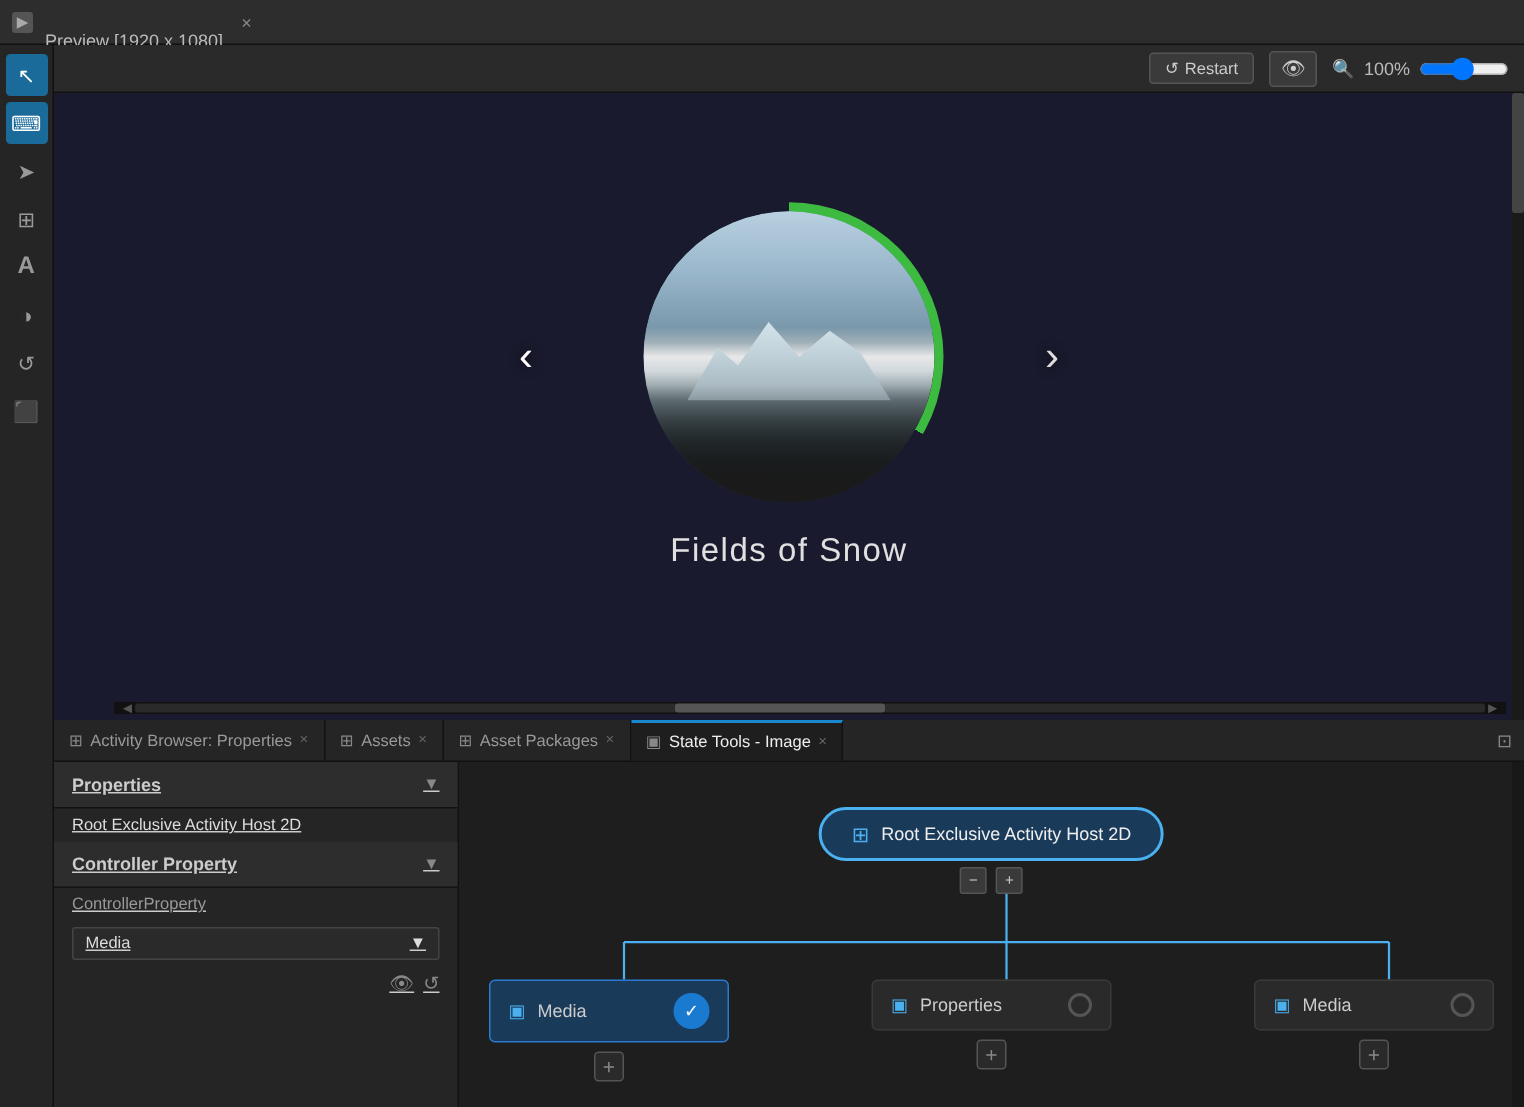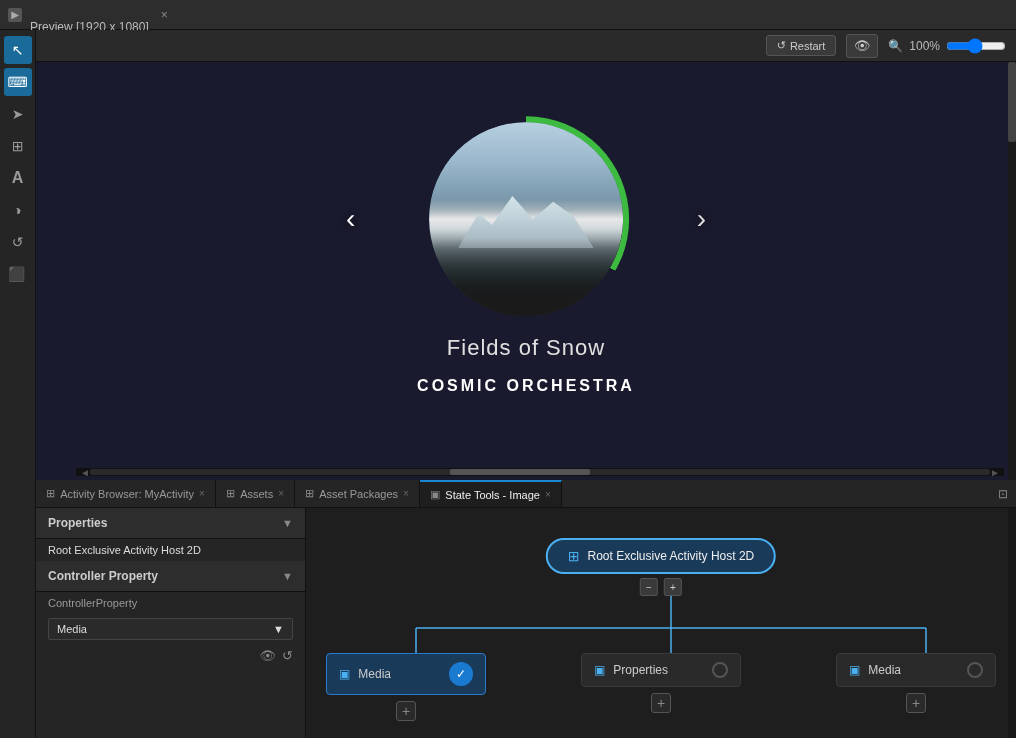--- a/index.html
+++ b/index.html
@@ -244,20 +244,21 @@
       cursor: pointer;
       color: #888;
     }
 
     
     .bottom-panel {
       display: flex;
       height: 230px;
       flex-shrink: 0;
       background: #4d7c0f;
+      text-decoration: underline;
     }
 
     
     .properties-panel {
       width: 270px;
       background: #252525;
       border-right: 1px solid #111;
       display: flex;
       flex-direction: column;
       flex-shrink: 0;
@@ -471,40 +472,39 @@
 
               <div style="width:100%;height:100%;background:linear-gradient(180deg,#b8d0e0 0%,#9bb8cc 20%,#8aa8bc 30%,#7a98aa 40%,#a0b0b8 45%,#e8e8e8 50%,#d0d8dc 55%,#6a7a80 65%,#3a4a50 75%,#1a2a30 85%,#0a1a20 100%);border-radius:50%;position:relative;">
                 <div style="position:absolute;top:35%;left:15%;width:70%;height:30%;background:linear-gradient(180deg,#d8e8ee 0%,#c0d0d8 50%,#a0b0b8 100%);clip-path:polygon(0 100%,15% 40%,25% 60%,40% 10%,55% 50%,70% 20%,85% 45%,100% 100%);"></div>
                 <div style="position:absolute;bottom:0;left:0;right:0;height:40%;background:linear-gradient(180deg,transparent 0%,#1a1a1a 80%);border-radius:0 0 50% 50%;"></div>
               </div>
             </div>
           </div>
           <div class="nav-arrow right">›</div>
         </div>
         <div class="track-title">Fields of Snow</div>
-        <div class="track-artist">COSMIC ORCHESTRA</div>
       </div>
 
       <div style="position:absolute;bottom:4px;left:40px;right:12px;height:8px;background:#111;display:flex;align-items:center;">
         <div style="position:absolute;left:4px;font-size:10px;color:#555;">◄</div>
         <div style="margin:0 14px;flex:1;background:#2a2a2a;height:6px;border-radius:2px;position:relative;">
           <div style="position:absolute;left:40%;width:140px;height:6px;background:#555;border-radius:2px;"></div>
         </div>
         <div style="position:absolute;right:4px;font-size:10px;color:#555;">►</div>
       </div>
 
       <div class="canvas-vscrollbar">
         <div class="canvas-vscrollbar-thumb"></div>
       </div>
     </div>
 
     <div class="tab-bar">
       <div class="tab">
         <span class="tab-icon">⊞</span>
-        <span>Activity Browser: MyActivity</span>
+        <span>Activity Browser: Properties</span>
         <span class="tab-close">×</span>
       </div>
       <div class="tab">
         <span class="tab-icon">⊞</span>
         <span>Assets</span>
         <span class="tab-close">×</span>
       </div>
       <div class="tab">
         <span class="tab-icon">⊞</span>
         <span>Asset Packages</span>

